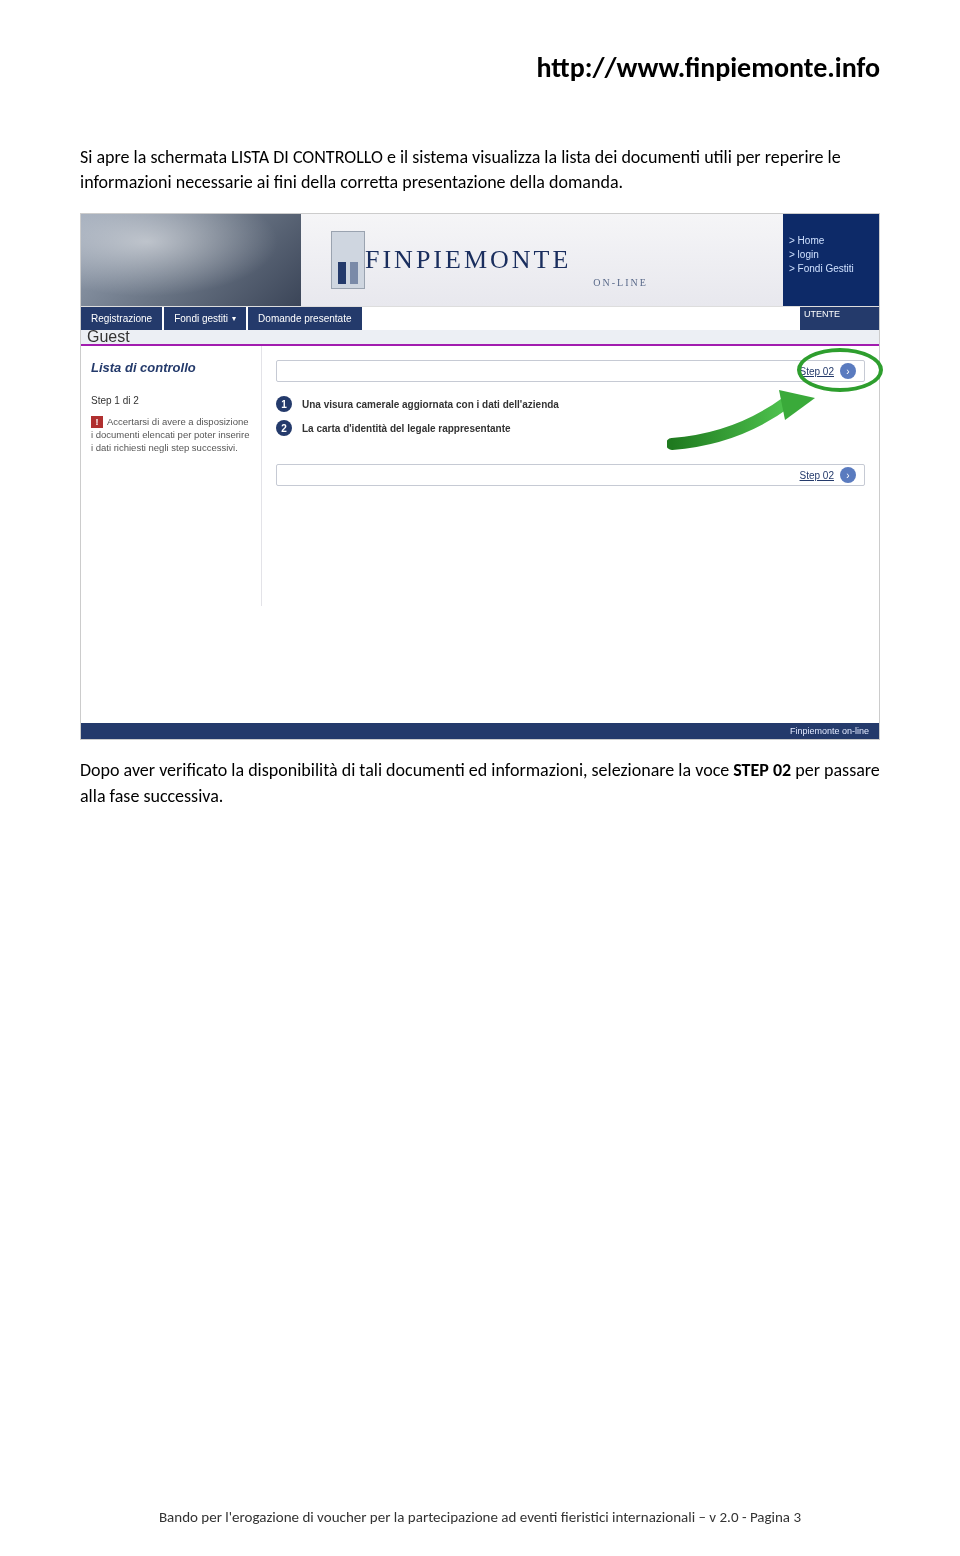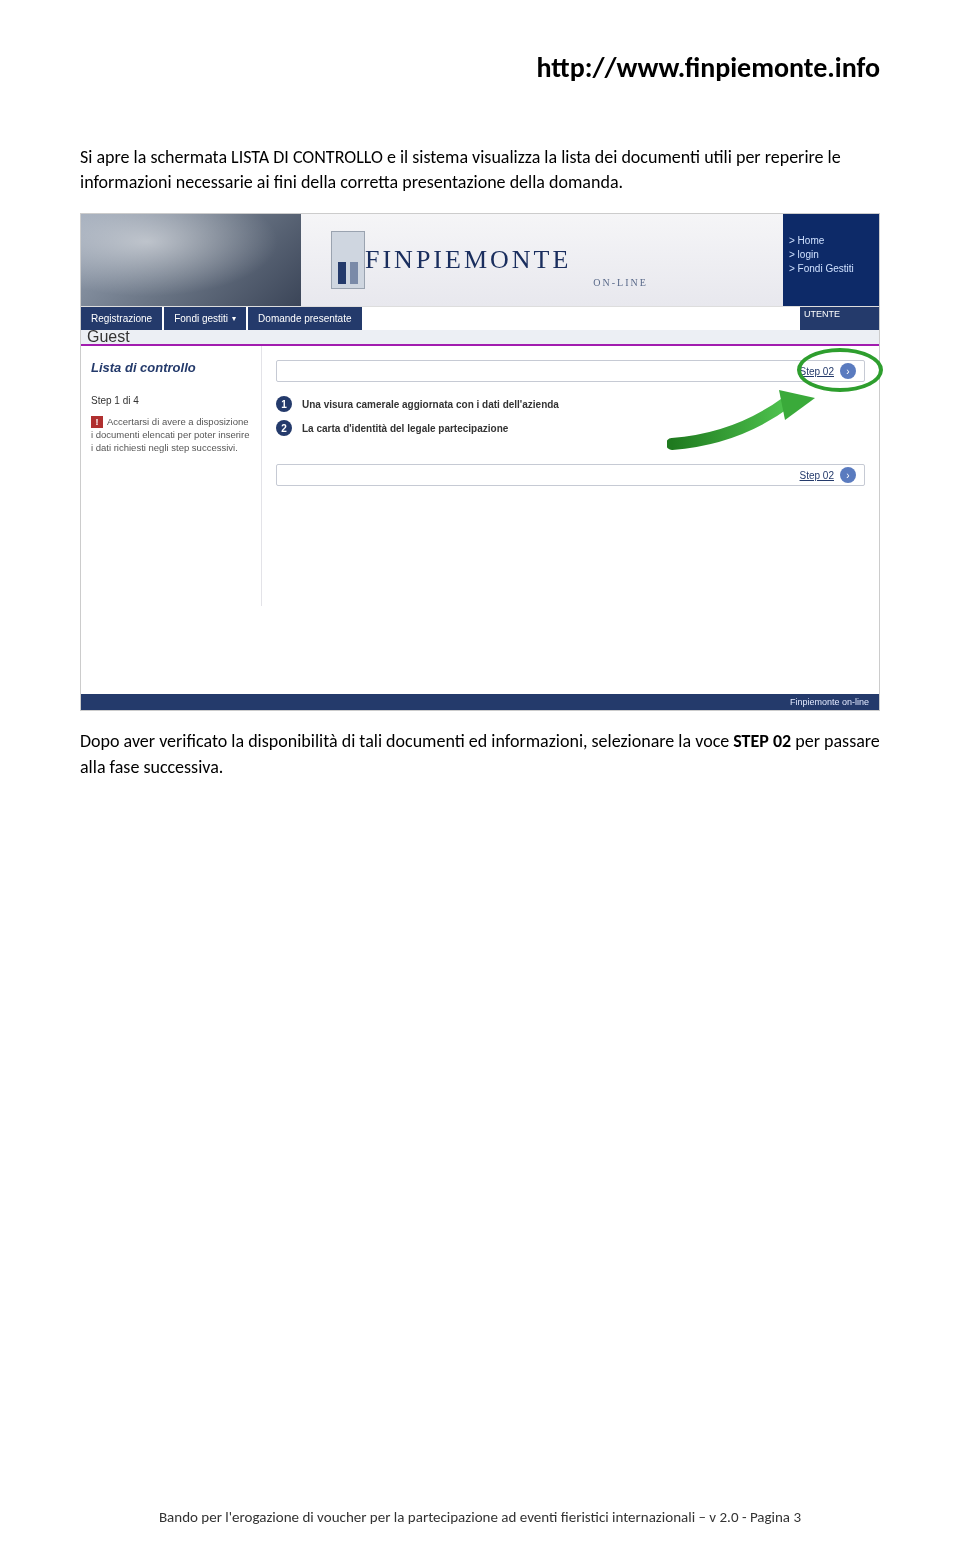--- a/index.html
+++ b/index.html
@@ -249,21 +249,21 @@
     right: 62px;
     pointer-events: none;
   }
 
   .ss-footer {
     background: #243a6b;
     color: #e3eaff;
     font-size: 9px;
     text-align: right;
     padding: 3px 10px;
-    margin-top: 88px;
+    margin-top: 117px;
   }
 
   .after-text {
     font-size: 18px;
     line-height: 1.4;
     margin-top: 18px;
   }
   .after-text b { font-weight: bold; }
 
   .page-footer {
@@ -309,40 +309,40 @@
         <span>UTENTE</span>
       </div>
     </div>
     <div class="ss-guestbar">
       <span class="guest">Guest</span>
     </div>
 
     <div class="ss-body">
       <div class="ss-sidebar">
         <h3>Lista di controllo</h3>
-        <div class="ss-step-label">Step 1 di 4</div>
+        <div class="ss-step-label">Step 1 di 2</div>
         <div class="ss-sidebar-note">
           <span class="bang">!</span><span>Accertarsi di avere a disposizione i documenti elencati per poter inserire i dati richiesti negli step successivi.</span>
         </div>
       </div>
 
       <div class="ss-main">
 
         <div class="step-bar">
           <span class="lbl">Step 02</span>
           <span class="arrow">›</span>
         </div>
 
         <div class="check-item">
           <span class="num-circle">1</span>
           <span>Una visura camerale aggiornata con i dati dell'azienda</span>
         </div>
         <div class="check-item">
           <span class="num-circle">2</span>
-          <span>La carta d'identità del legale partecipazione</span>
+          <span>La carta d'identità del legale rappresentante</span>
         </div>
 
         <div class="step-bar bottom">
           <span class="lbl">Step 02</span>
           <span class="arrow">›</span>
         </div>
 
         <div class="highlight-circle"></div>
         <svg class="green-arrow" width="150" height="70">
           <defs>

